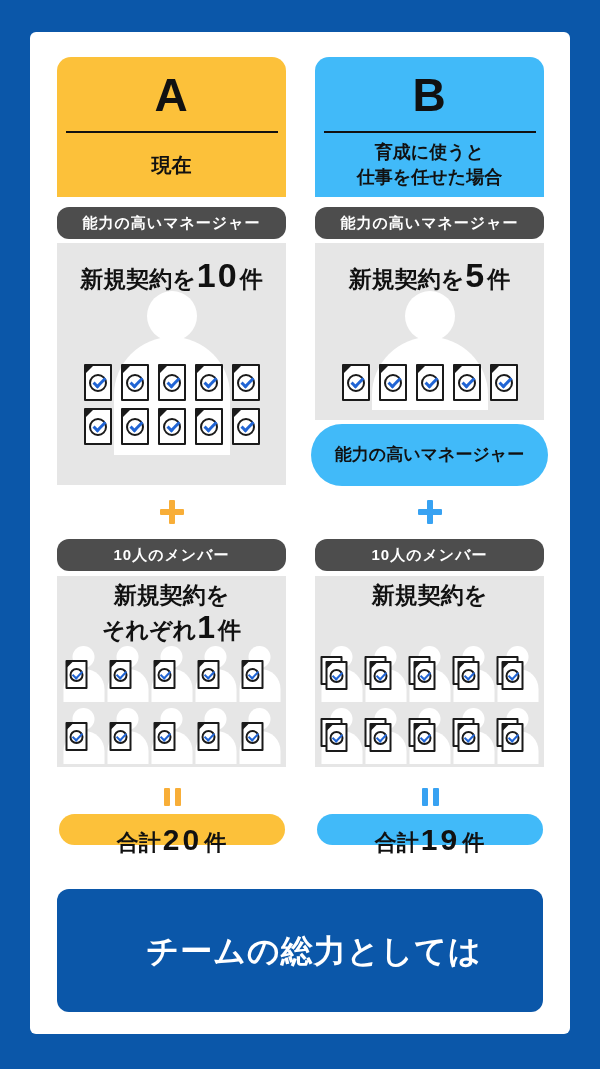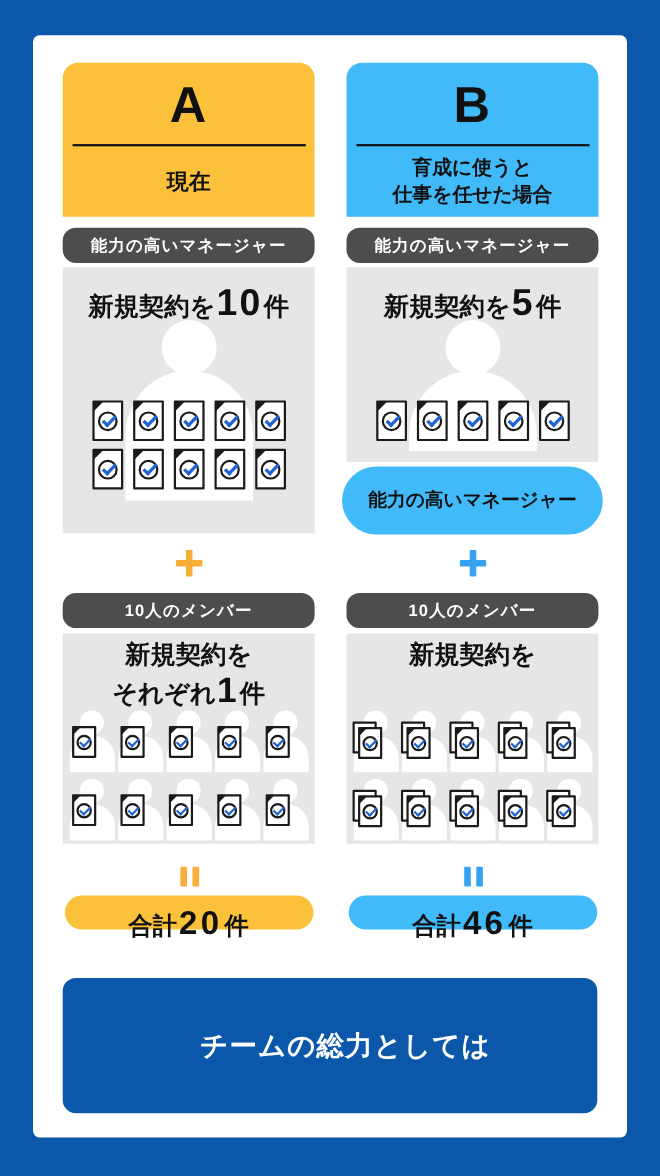--- a/index.html
+++ b/index.html
@@ -109,21 +109,21 @@
 
   
   .pill { position:absolute; top:782px; left:50%; transform:translateX(-50%); width:226px; height:31px; border-radius:24px;
           display:flex; align-items:baseline; justify-content:center; color:#111; font-size:22px; font-weight:700; padding-top:9px; }
   .pill-y { background: var(--accent_yellow,#fcc13a); }
   .pill-b { background: var(--accent_blue,#41baf9); }
   .pill .num { font-size:30px; letter-spacing:3px; padding:0 2px; }
 
   
   .footer-box { position:absolute; left:27px; top:857px; width:486px; height:123px; border-radius:12px;
-                background: var(--background_blue,#0b57a9); color:#fff; font-size:25px; font-weight:700;
+                background: var(--background_blue,#0b57a9); color:#fff; font-size:32px; font-weight:700;
                 display:flex; flex-direction:column; align-items:center; justify-content:center; line-height:44px; letter-spacing:1px;padding-left:28px; }
 </style>
 </head>
 <body>
 
 <div class="canvas">
   <div class="panel">
 
     <div class="col col-a">
       <div class="card card-a-bg">
@@ -494,21 +494,21 @@
                 </span>
             </span>
           </span>
           </div>
       </div>
 
       <div class="equals cn-b"></div>
 
       <div class="pill pill-b">
         <span>合計</span>
-          <span class="num">46</span>
+          <span class="num">19</span>
           <span>件</span>
       </div>
     </div>
 
     <div class="footer-box">
       <div>チームの総力としては</div>
     </div>
 
   </div>
 </div>

